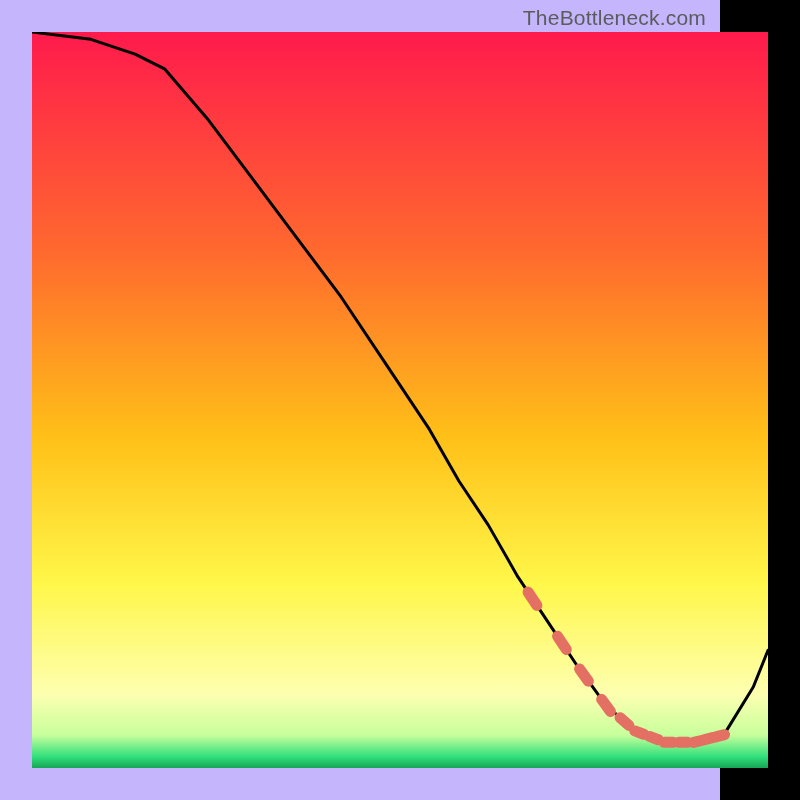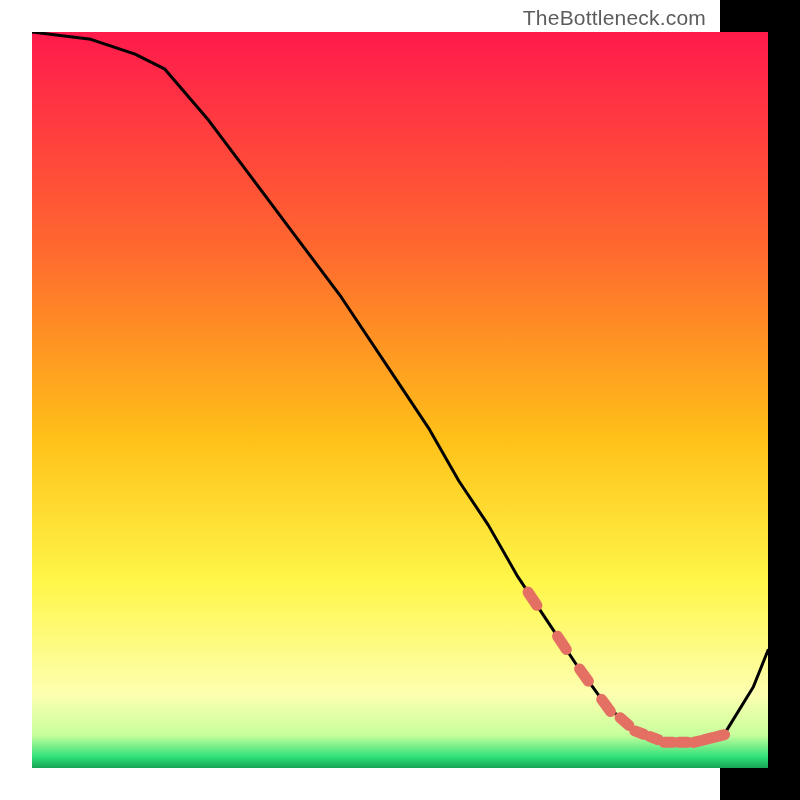--- a/index.html
+++ b/index.html
@@ -7,21 +7,21 @@
     padding: 0;
     width: 800px;
     height: 800px;
     background: #000;
     overflow: hidden;
   }
   .frame {
     position: relative;
     width: 720px;
     height: 800px;
-    background: #ffffff;
+    background: #c4b5fd;
   }
   .plot-area {
     position: absolute;
     left: 32px;
     top: 32px;
     width: 736px;
     height: 736px;
     overflow: hidden;
   }
   .watermark {

